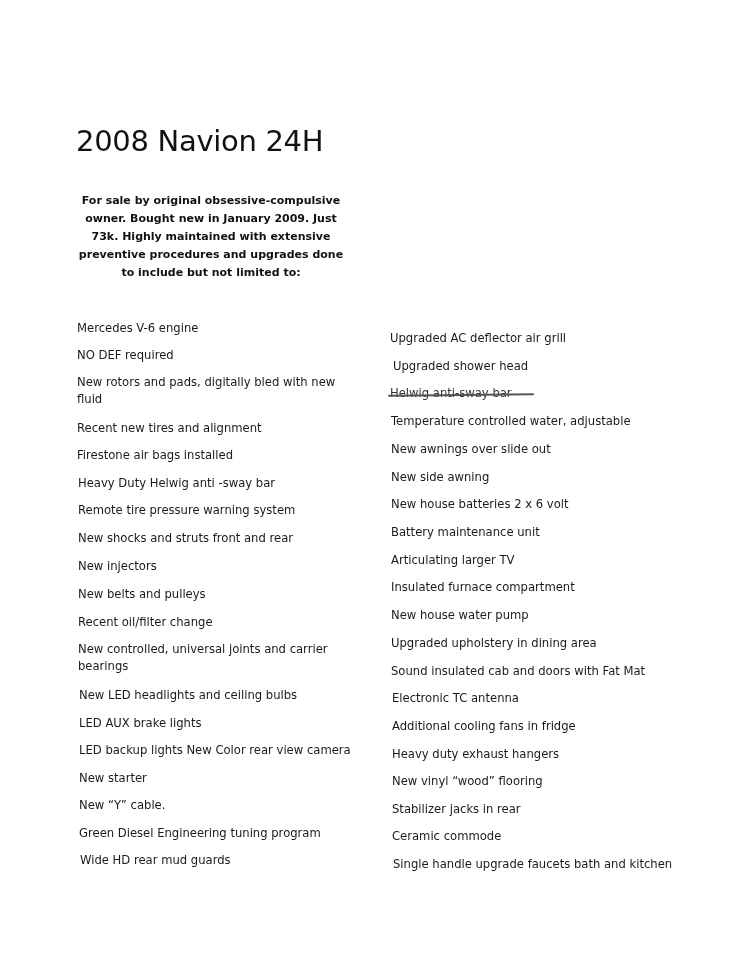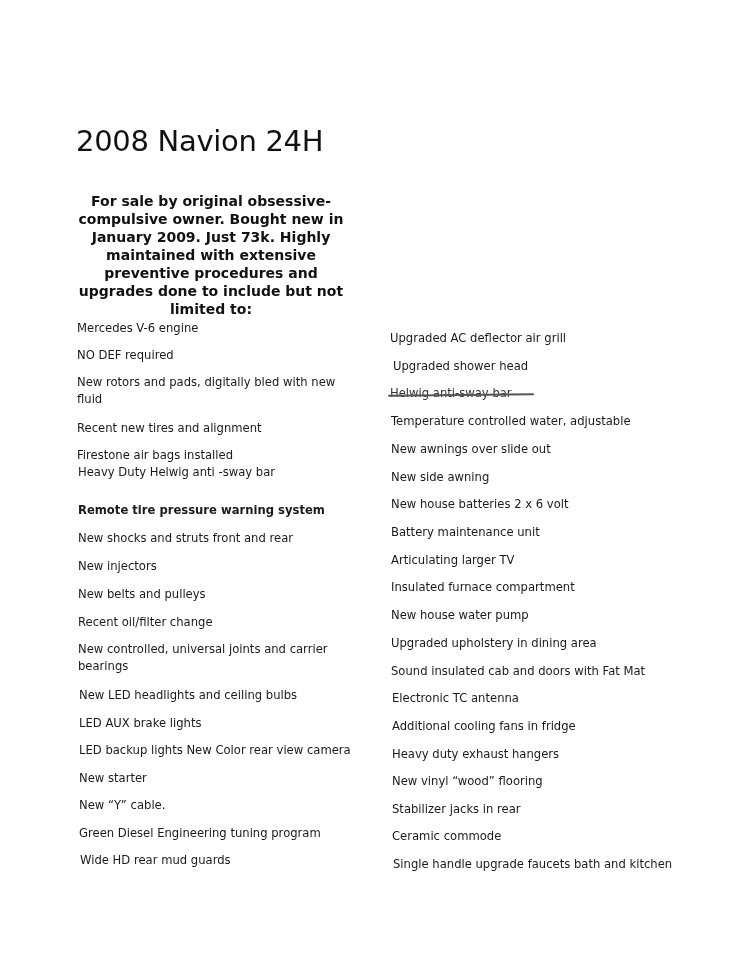--- a/index.html
+++ b/index.html
@@ -24,21 +24,21 @@
       letter-spacing: -0.3px;
       margin: 0;
       color: #111;
     }
     .intro {
       position: absolute;
       left: 76px;
       top: 192px;
       width: 270px;
       text-align: center;
-      font-size: 14px;
+      font-size: 11px;
       font-weight: bold;
       line-height: 18px;
       color: #111;
     }
     .list {
       position: absolute;
       margin: 0;
       padding: 0;
       list-style: none;
       font-size: 11.6px;
@@ -77,22 +77,22 @@
 <h1 class="title">2008 Navion 24H</h1>
 
 <div class="intro">For sale by original obsessive-compulsive owner. Bought new in January 2009. Just 73k. Highly maintained with extensive preventive procedures and upgrades done to include but not limited to:</div>
 
 <ul class="list left-list">
   <li style="left:0;top:320px;">Mercedes V-6 engine</li>
   <li style="left:0;top:347px;">NO DEF required</li>
   <li class="wrap" style="left:0;top:374px;">New rotors and pads, digitally bled with new fluid</li>
   <li style="left:0;top:420px;">Recent new tires and alignment</li>
   <li style="left:0;top:447px;">Firestone air bags installed</li>
-  <li style="left:1px;top:464px;">Heavy Duty Helwig anti -sway bar</li>
-  <li style="left:1px;top:502px;font-weight:bold;">Remote tire pressure warning system</li>
+  <li style="left:1px;top:475px;">Heavy Duty Helwig anti -sway bar</li>
+  <li style="left:1px;top:502px;">Remote tire pressure warning system</li>
   <li style="left:1px;top:530px;">New shocks and struts front and rear</li>
   <li style="left:1px;top:558px;">New injectors</li>
   <li style="left:1px;top:586px;text-align:center;">New belts and pulleys</li>
   <li style="left:1px;top:614px;">Recent oil/filter change</li>
   <li class="wrap" style="left:1px;top:641px;">New controlled, universal joints and carrier bearings</li>
   <li style="left:2px;top:687px;">New LED headlights and ceiling bulbs</li>
   <li style="left:2px;top:715px;">LED AUX brake lights</li>
   <li style="left:2px;top:742px;">LED backup lights New Color rear view camera</li>
   <li style="left:2px;top:770px;">New starter</li>
   <li style="left:2px;top:797px;">New “Y” cable.</li>

